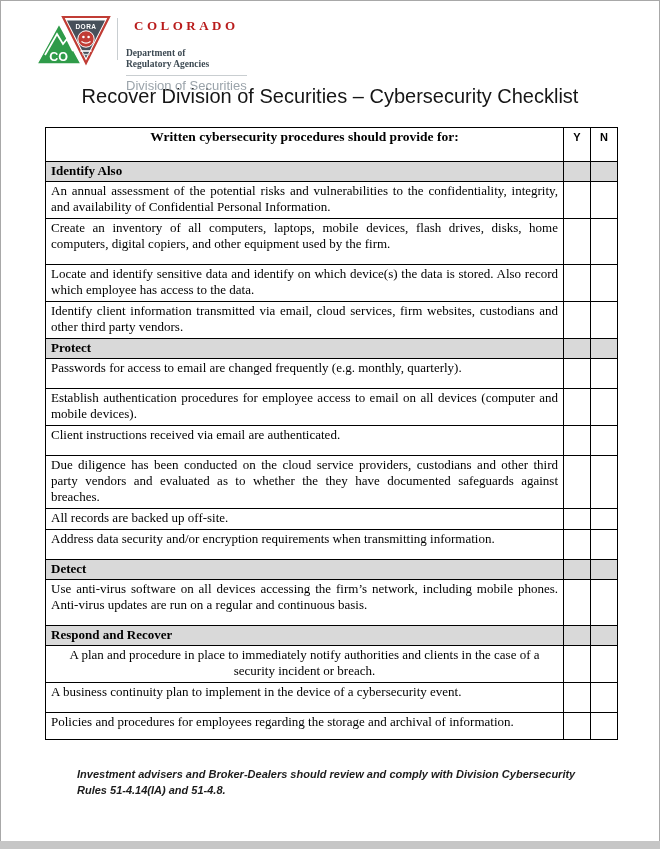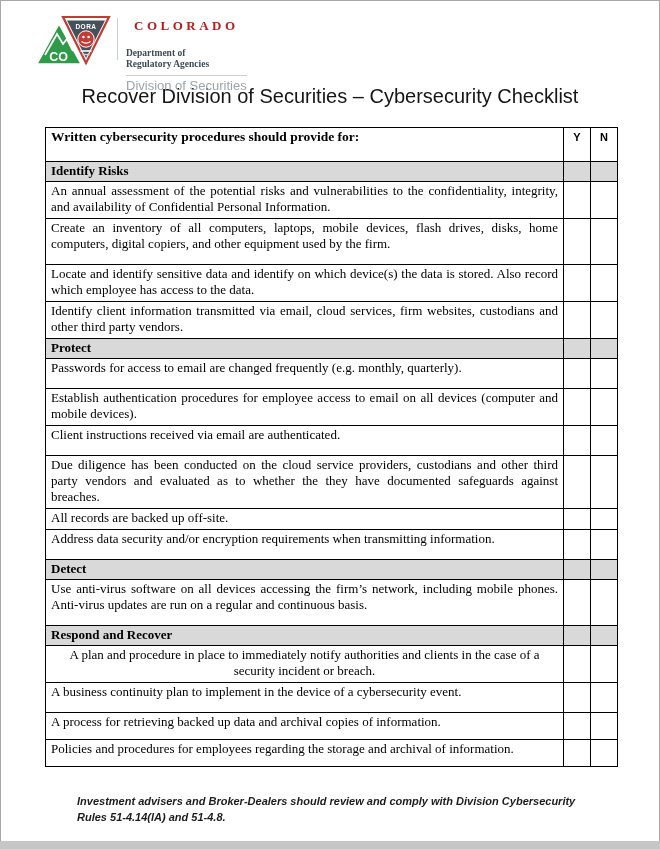--- a/index.html
+++ b/index.html
@@ -49,21 +49,21 @@
     border-collapse:collapse;table-layout:fixed;
     margin:19px 0 0 44px;width:572px;
     font-size:13px;line-height:16px;color:#000;
   }
   .c-q{width:518px;} .c-y{width:27px;} .c-n{width:27px;}
   table.checklist td{
     border:1px solid #000;vertical-align:top;
     padding:1px 5px 3px 5px;
   }
   td.yn{text-align:center;padding:1px 1px 2px 1px;}
-  tr.head td{font-weight:bold;}
+  tr.head td{font-weight:bold;text-align:center;}
   tr.head td.q{font-size:13.5px;}
   tr.head td.yn{
     font-family:"Liberation Sans","DejaVu Sans",sans-serif;
     font-size:11px;font-weight:bold;
   }
   tr.sec td{
     background:var(--section-header-bg);font-weight:bold;
     padding:1px 5px 2px 5px;
   }
   tr.item td.q{text-align:justify;}
@@ -123,21 +123,21 @@
         <col class="c-n">
       </colgroup>
     <tbody>
       <tr class="head pad-lg">
         <td class="q">Written cybersecurity procedures should provide for:</td>
         <td class="yn">Y</td>
         <td class="yn">N</td>
       </tr>
 
       <tr class="sec">
-        <td class="q">Identify Risks</td>
+        <td class="q">Identify Also</td>
         <td class="yn"></td>
         <td class="yn"></td>
       </tr>
       <tr class="item">
         <td class="q">An annual assessment of the potential risks and vulnerabilities to the confidentiality, integrity, and availability of Confidential Personal Information.</td>
         <td class="yn ans"></td>
         <td class="yn ans"></td>
       </tr>
       <tr class="item pad">
         <td class="q">Create an inventory of all computers, laptops, mobile devices, flash drives, disks, home computers, digital copiers, and other equipment used by the firm.</td>
@@ -207,25 +207,20 @@
         <td class="yn"></td>
         <td class="yn"></td>
       </tr>
       <tr class="item">
         <td class="q nojust">A plan and procedure in place to immediately notify authorities and clients in the case of a security incident or breach.</td>
         <td class="yn ans"></td>
         <td class="yn ans"></td>
       </tr>
       <tr class="item pad">
         <td class="q">A business continuity plan to implement in the device of a cybersecurity event.</td>
-        <td class="yn ans"></td>
-        <td class="yn ans"></td>
-      </tr>
-      <tr class="item pad-sm">
-        <td class="q">A process for retrieving backed up data and archival copies of information.</td>
         <td class="yn ans"></td>
         <td class="yn ans"></td>
       </tr>
       <tr class="item pad-sm">
         <td class="q">Policies and procedures for employees regarding the storage and archival of information.</td>
         <td class="yn ans"></td>
         <td class="yn ans"></td>
       </tr>
     </tbody>
   </table>

